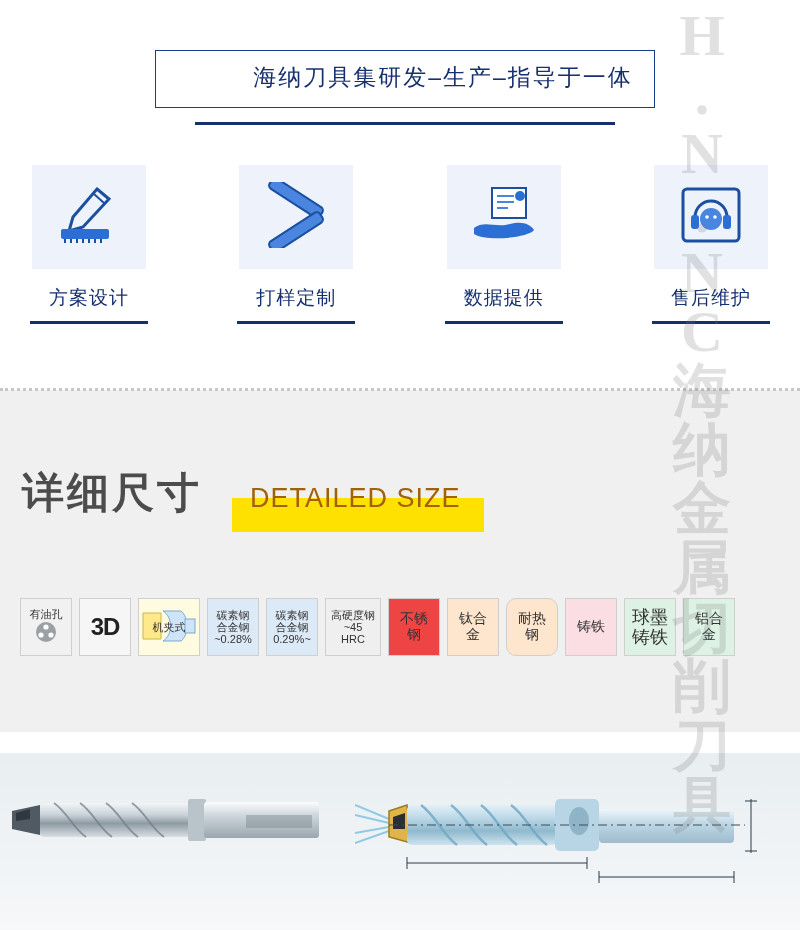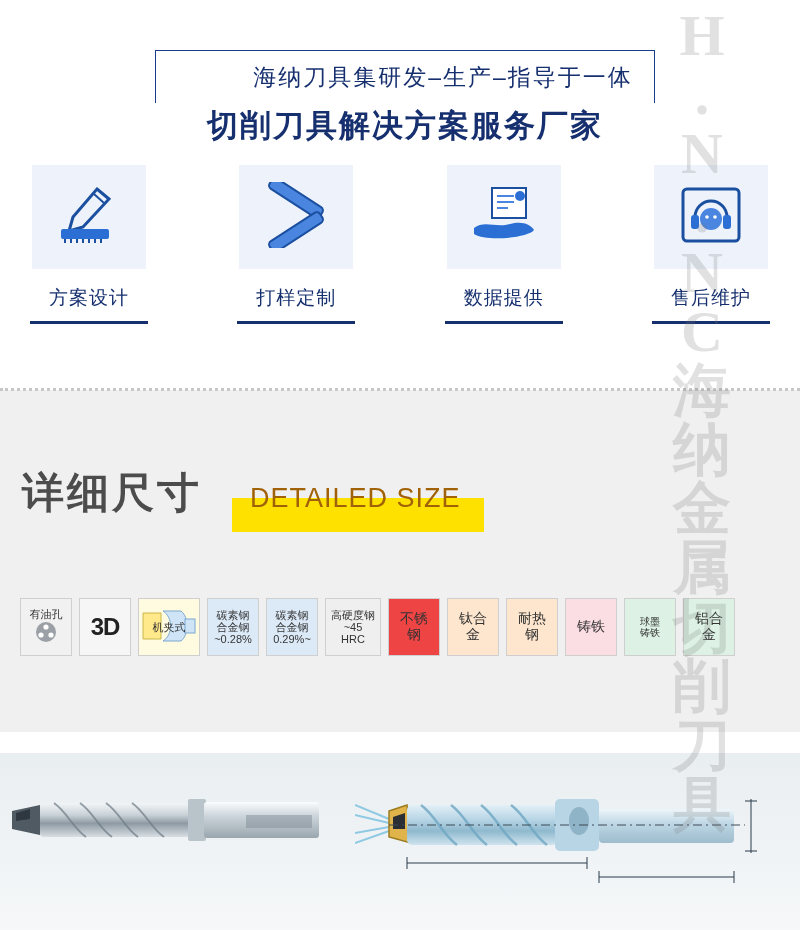--- a/index.html
+++ b/index.html
@@ -203,23 +203,23 @@
     background: #fff;
   }
   .tag.oil { background: #f1f1f1; font-size: 11px; }
   .tag.d3 { background: #f6f6f6; font-weight: bold; font-size: 24px; letter-spacing: -1px; color: #222; }
   .tag.clamp { background: #fffbe0; font-size: 11px; padding: 2px; min-width: 60px;}
   .tag.blue1 { background: #dceaf8; font-size: 11px; }
   .tag.blue2 { background: #dceaf8; font-size: 11px; }
   .tag.gray1 { background: #efefef; font-size: 11px; }
   .tag.orange { background: #ef4444; font-size: 14px; }
   .tag.orange2 { background: #fde6cd; font-size: 14px; }
-  .tag.orange3 { background: #fde6cd; font-size: 14px; }
+  .tag.orange3 { background: #fde6cd; font-size: 14px; border-radius: 10px; }
   .tag.pink { background: #fbdde4; font-size: 14px; }
-  .tag.green { background: #ddf2e4; font-size: 10px; }
+  .tag.green { background: #ddf2e4; font-size: 18px; }
   .tag.green2 { background: #ddf2e4; font-size: 14px; }
 
   .tag-line { display: block; }
 
   
   .photo-strip {
     position: absolute;
     top: 753px;
     left: 0;
     width: 800px;
@@ -260,21 +260,20 @@
   <span>削</span>
   <span>刀</span>
   <span>具</span>
 </div>
 
 <div class="top-section">
 
   <div class="headline-box"></div>
   <div class="headline-sub">海纳刀具集研发–生产–指导于一体</div>
   <div class="headline-rule"></div>
-  <div class="headline-main">切削刀具解决方案服务厂家</div>
 
   <div class="features">
 
     <div class="feature">
       <div class="feature-icon-box">
         <span>
           <svg width="64" height="60" viewBox="0 0 64 60">
             <path d="M40 4 L52 14 L26 42 L12 46 L16 32 Z" fill="none" stroke="#1b4fa0" stroke-width="3"></path>
             <path d="M37 9 L47 18" stroke="#1b4fa0" stroke-width="2"></path>
             <rect x="4" y="44" width="48" height="10" rx="2" fill="#2b6fd4"></rect>

